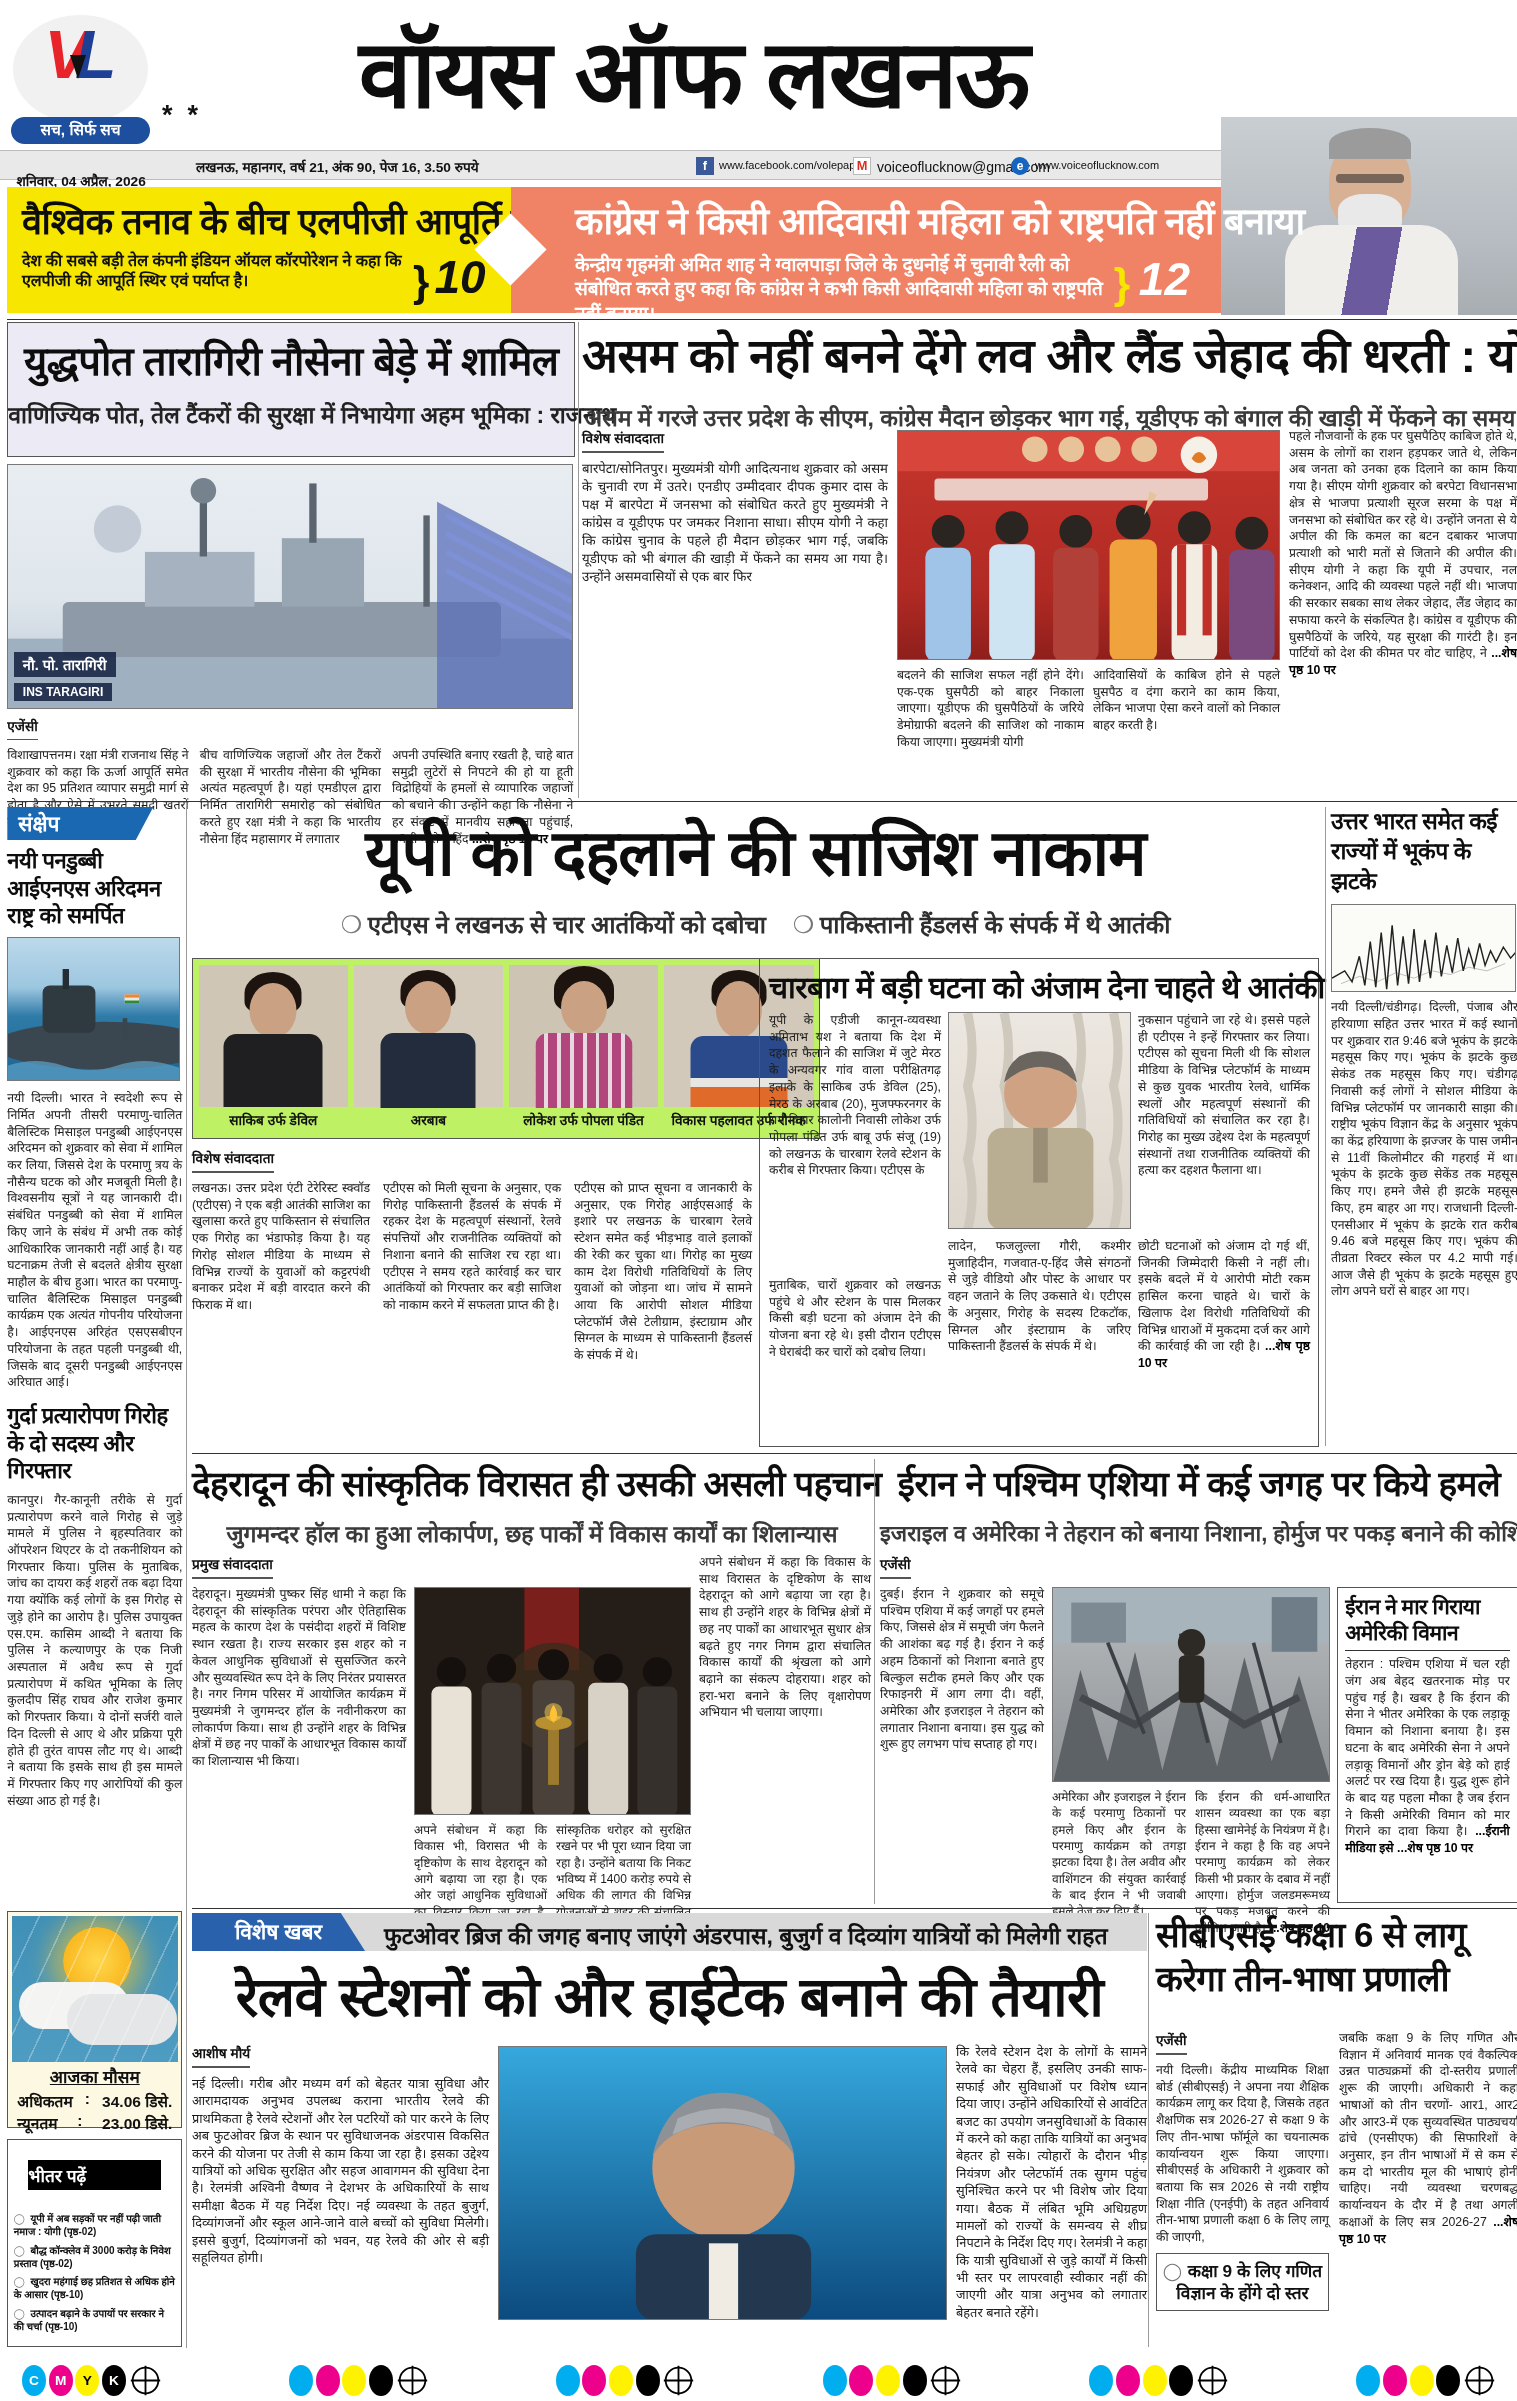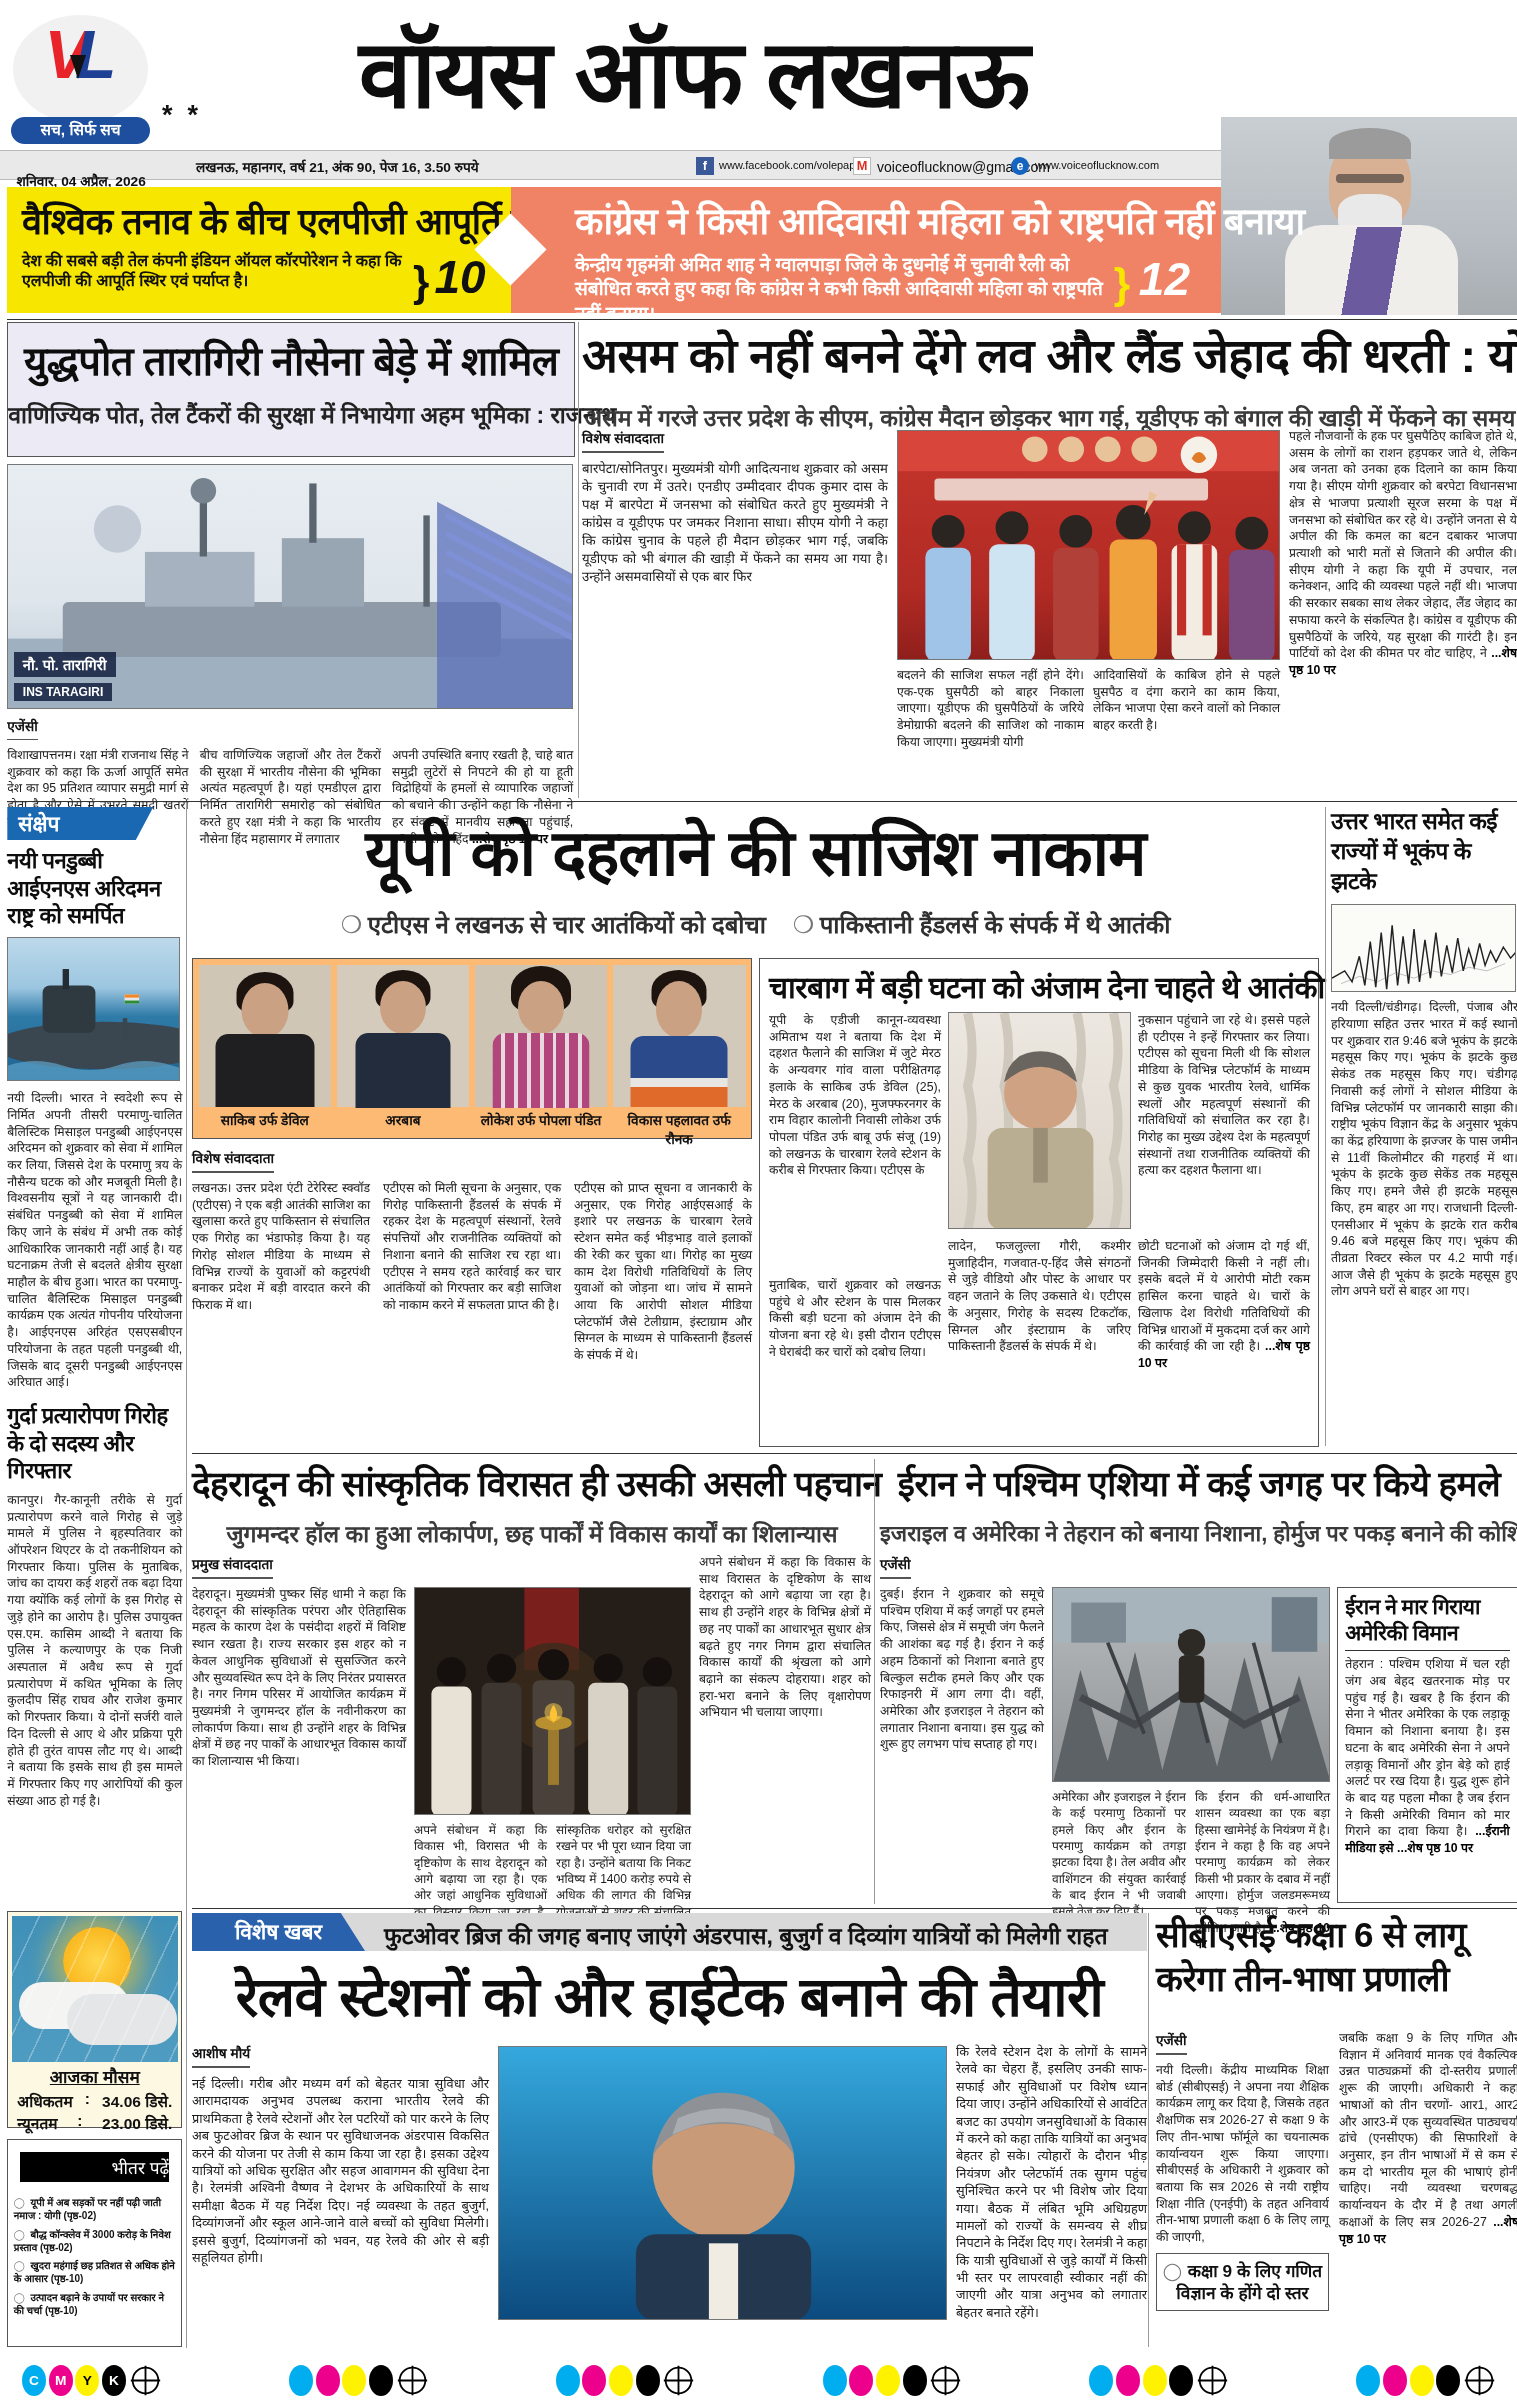--- a/index.html
+++ b/index.html
@@ -196,40 +196,40 @@
         <span>34.06 डिसे.</span>
     </div>
     <div style="display:flex;justify-content:space-between;padding:0 9px;font-weight:bold;font-size:15.5px;">
       <span>न्यूनतम</span>
         <span>:</span>
         <span>23.00 डिसे.</span>
     </div>
   </div>
 
   <div class="abs boxed" style="left:7.3px;top:2139px;width:175px;height:208px;border-width:1.8px;">
-    <div style="background:#000;color:#fff;font-weight:normal;font-size:17.3px;text-align:right;padding:3.7px 0;margin:12px;">भीतर पढ़ें</div>
+    <div style="background:#000;color:#fff;font-weight:bold;font-size:17.3px;text-align:left;padding:3.7px 0;margin:20px;">भीतर पढ़ें</div>
     <div style="padding:1.8px 5.5px;font-weight:bold;font-size:10px;line-height:1.3;">
       <div style="margin-bottom:5.5px;"><span class="bullet-dot">◯</span><span>यूपी में अब सड़कों पर नहीं पढ़ी जाती नमाज : योगी (पृष्ठ-02)</span></div>
       <div style="margin-bottom:5.5px;"><span class="bullet-dot">◯</span><span>बौद्ध कॉन्क्लेव में 3000 करोड़ के निवेश प्रस्ताव (पृष्ठ-02)</span></div>
       <div style="margin-bottom:5.5px;"><span class="bullet-dot">◯</span><span>खुदरा महंगाई छह प्रतिशत से अधिक होने के आसार (पृष्ठ-10)</span></div>
       <div><span class="bullet-dot">◯</span><span>उत्पादन बढ़ाने के उपायों पर सरकार ने की चर्चा (पृष्ठ-10)</span></div>
     </div>
   </div>
 
   <div class="vline" style="left:186px;top:807px;height:1541px;"></div>
 
   <div class="abs" style="left:192px;top:807px;width:1127px;">
     <div class="hd nowrap" style="font-size:64px;text-align:center;letter-spacing:-0.9px;">यूपी को दहलाने की साजिश नाकाम</div>
     <div style="text-align:center;margin-top:12.8px;font-size:24px;font-weight:bold;color:#2f2f2f;">
       <span class="bullet-dot">❍</span><span>एटीएस ने लखनऊ से चार आतंकियों को दबोचा</span>
       <span class="bullet-dot" style="margin-left:20px;">❍</span><span>पाकिस्तानी हैंडलर्स के संपर्क में थे आतंकी</span>
     </div>
   </div>
 
-  <div class="abs boxed" style="left:192px;top:958px;width:560px;height:181px;padding:5.5px;background:#fdba74;">
+  <div class="abs boxed" style="left:192px;top:958px;width:628px;height:181px;padding:5.5px;background:#bef264;">
     <div style="display:flex;gap:5.5px;height:142px;">
       <div class="person" style="position:relative;flex:1;background:#cfc6b6;">
         <div class="ph-hair" style="top:7.3px;width:57px;height:42px;"></div>
           <div class="ph-head" style="top:18px;width:47px;height:55px;"></div>
           <div class="ph-body" style="top:69px;width:99px;height:73px;background:#1f1f22;"></div>
       </div>
       <div class="person" style="position:relative;flex:1;background:#d4cbbc;">
         <div class="ph-hair" style="top:5.5px;width:55px;height:40px;"></div>
           <div class="ph-head" style="top:16.4px;width:46px;height:53px;"></div>
           <div class="ph-body" style="top:68px;width:95px;height:75px;background:#232c3c;"></div>

